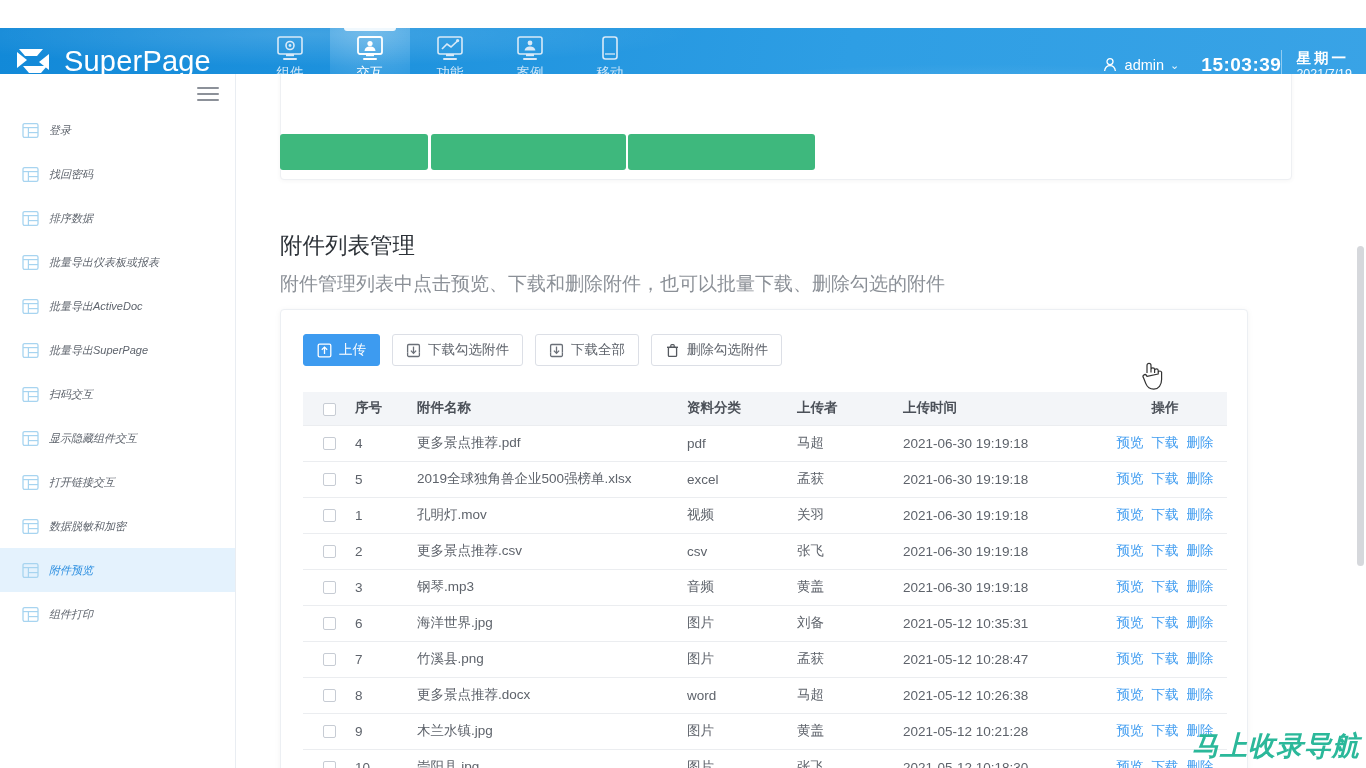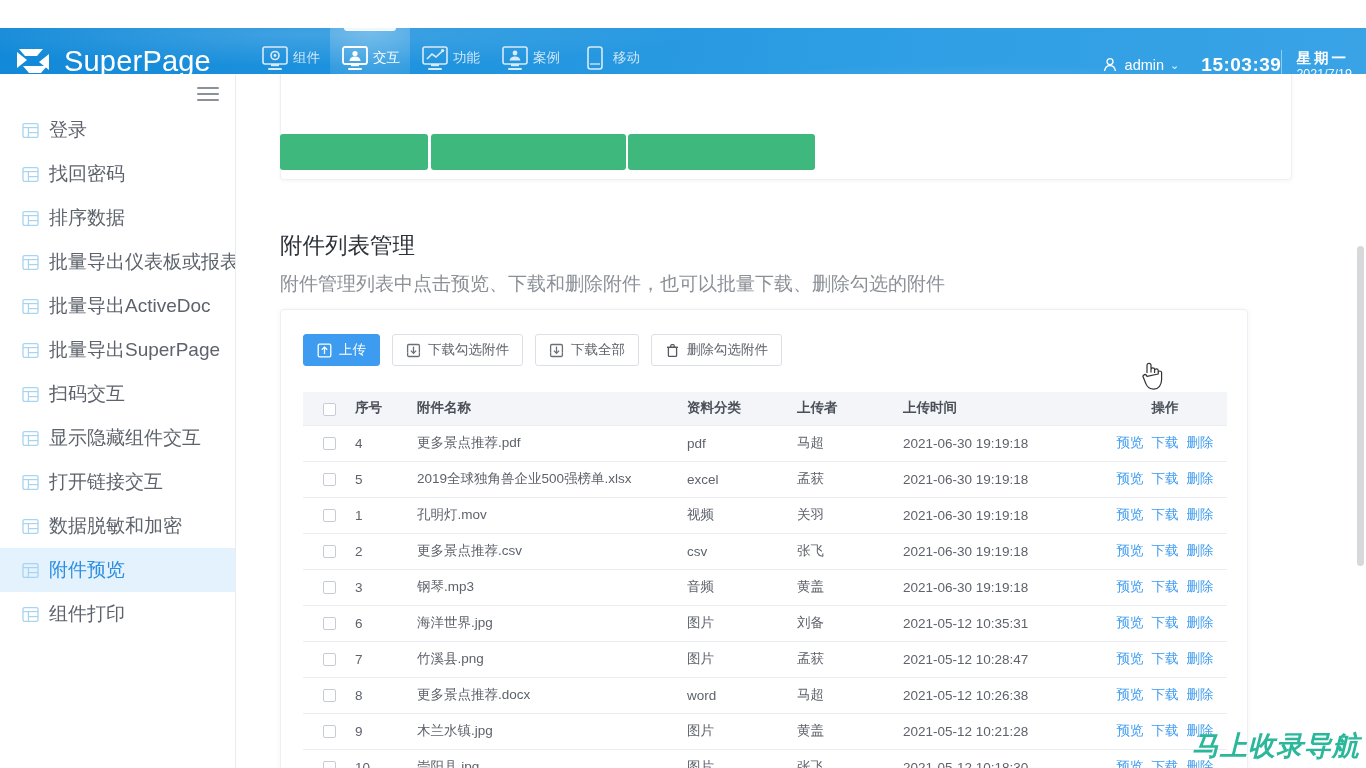--- a/index.html
+++ b/index.html
@@ -35,21 +35,21 @@
   .logo-text {
     color: #ffffff; font-size: 29px; letter-spacing: .2px;
     font-weight: 400; line-height: 40px;
   }
   .nav {
     position: absolute; left: 250px; top: 0;
     height: 74px; display: flex; align-items: stretch;
   }
   .nav-item {
     width: 80px; height: 60px;
-    display: flex; flex-direction: row; align-items: center;
+    display: flex; flex-direction: column; align-items: center;
     justify-content: center; gap: 3px;
     cursor: pointer;
     position: relative;
   }
   .nav-item .nav-icon { width: 30px; height: 27px; display:block; }
   .nav-item .nav-label {
     color: #cfe6f8; font-size: 13.5px; line-height: 16px;
   }
   .nav-item.active {
     background: radial-gradient(ellipse 120px 90px at 50% 0%, rgba(255,255,255,.30), rgba(255,255,255,.02) 78%);
@@ -96,21 +96,21 @@
     padding: 2px 0;
   }
   .hamburger span { display: block; height: 1.6px; background: #8c9199; border-radius: 1px; }
   .menu { position: absolute; top: 34px; left: 0; width: 236px; }
   .menu-item {
     height: 44px; display: flex; align-items: center; gap: 10px;
     padding-left: 22px; cursor: pointer;
   }
   .menu-item .m-icon { width: 17px; height: 17px; flex: 0 0 17px; }
   .menu-item .m-label {
-    font-size: 19px; color: #5d636c; line-height: 20px; white-space: nowrap;
+    font-size: 11px; color: #5d636c; line-height: 20px; white-space: nowrap; font-style: italic;
   }
   .menu-item.active { background: #e4f2fd; }
   .menu-item.active .m-label { color: #2b8ee0; }
 
   
   .main {
     position: absolute; left: 236px; top: 74px;
     width: 1130px; height: 694px;
     background: #ffffff;
     overflow: hidden;

